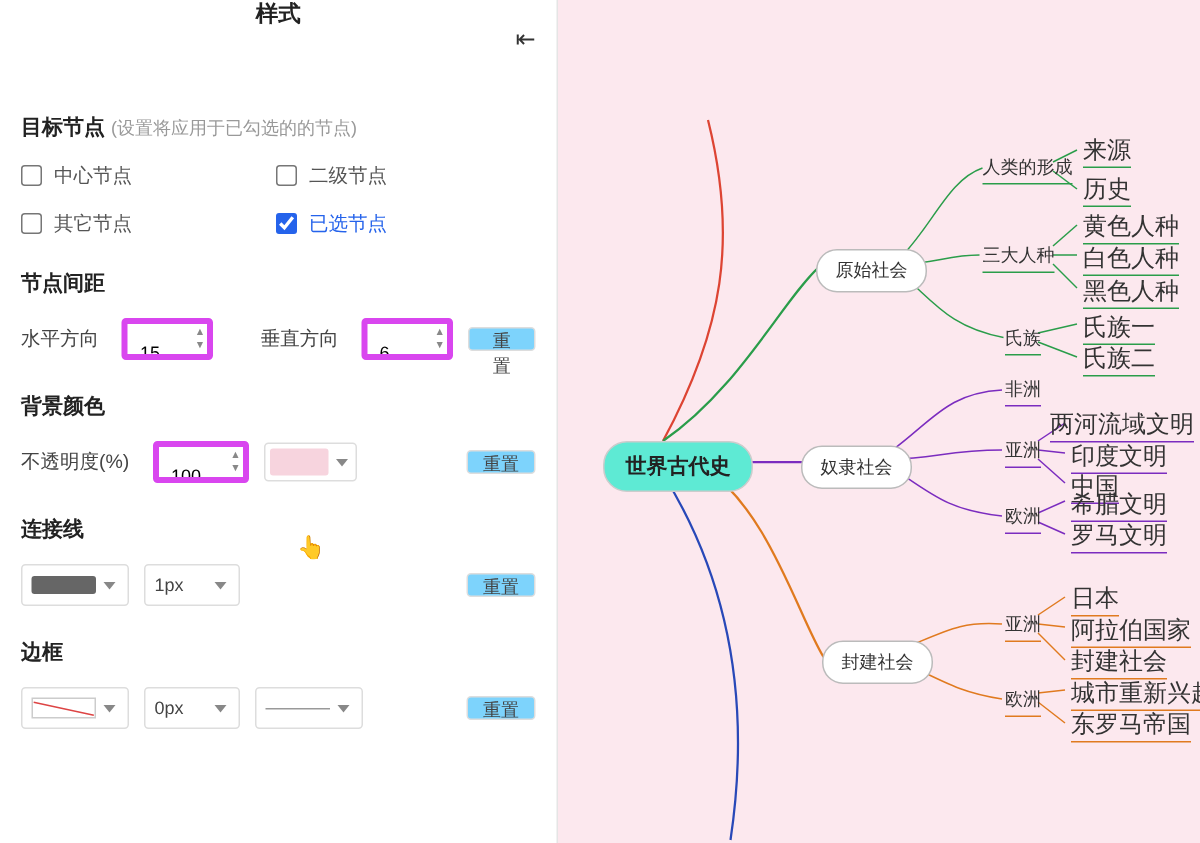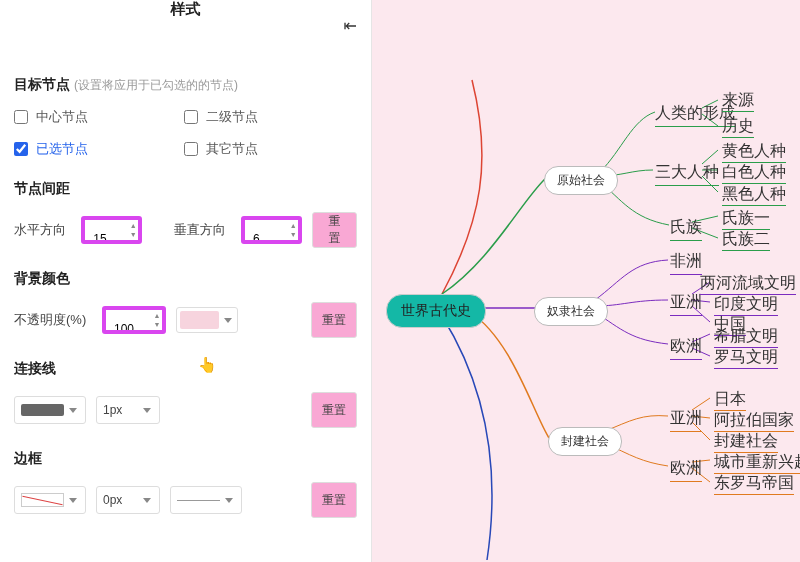--- a/index.html
+++ b/index.html
@@ -14,40 +14,40 @@
 .checkbox-grid{display:grid;grid-template-columns:170px 1fr;row-gap:14px}
 .cb{display:flex;align-items:center;gap:8px;font-size:13px;color:#555;cursor:pointer}
 .cb input{width:14px;height:14px;accent-color:#2563eb}
 .cb.checked{color:#2563eb}
 .row{display:flex;align-items:center;gap:10px;margin-bottom:10px}
 .lab{width:60px;font-size:13px;color:#444}
 .num-input{position:relative;width:64px;height:28px}
 .num-input input{width:100%;height:100%;border:4px solid #d946ef;border-radius:3px;padding:17px 18px 0 8px;font-size:12px}
 .spin{position:absolute;right:2px;top:2px;bottom:2px;width:14px;display:flex;flex-direction:column;justify-content:center}
 .spin span{font-size:7px;color:#888;line-height:9px;text-align:center;cursor:pointer}
-.btn-reset{height:36px;padding:0 10px;background:#f9a8d4;border:1px solid #ddd;border-radius:3px;font-size:12px;color:#444;cursor:pointer}
+.btn-reset{height:16px;padding:0 10px;background:#7dd3fc;border:1px solid #ddd;border-radius:3px;font-size:12px;color:#444;cursor:pointer}
 .color-swatch{width:62px;height:26px;border:1px solid #ddd;border-radius:3px;display:flex;align-items:center;padding:3px;cursor:pointer}
 .swatch-fill{flex:1;height:100%;border-radius:2px}
 .caret{width:0;height:0;border-left:4px solid transparent;border-right:4px solid transparent;border-top:5px solid #888;margin-left:5px;margin-right:2px}
 .cursor{position:absolute;left:198px;top:356px;font-size:15px;pointer-events:none}
 .sel{height:28px;border:1px solid #ddd;border-radius:3px;display:flex;align-items:center;padding:0 6px;cursor:pointer;background:#fff}
 .line-sample{width:44px;height:12px;border-radius:2px;background:#666}
 .sel-64{width:72px}
 .sel-56{width:64px;font-size:12px;color:#444;justify-content:space-between}
 .color-none{width:44px;height:14px;border:1px solid #ccc;position:relative}
 .color-none::after{content:"";position:absolute;left:0;right:0;top:50%;border-top:1px solid #d44;transform:rotate(12deg)}
 .dash{width:44px;border-top:1px solid #999}
 
 .canvas{flex:1;background:#fce8ee;position:relative;overflow:hidden}
 svg{position:absolute;left:0;top:0;width:100%;height:100%}
 .node{position:absolute;display:flex;align-items:center;justify-content:center;font-size:12px;white-space:nowrap}
-.root{left:14px;top:294px;padding:7px 14px;background:#14b8a6;border:1px solid #ccc;border-radius:16px;font-size:14px;font-weight:400;color:#222}
+.root{left:30px;top:294px;padding:7px 14px;background:#5eead4;border:1px solid #ccc;border-radius:16px;font-size:14px;font-weight:700;color:#222}
 .nb{padding:5px 12px;background:#fff;border:1px solid #bbb;border-radius:14px}
 .leaf{font-size:16px;color:#333;border-bottom:1px solid}
-.ul{border-bottom:1px solid;font-size:16px;padding-bottom:2px}
+.ul{border-bottom:1px solid;font-size:12px;padding-bottom:2px}
 </style>
 </head>
 <body>
 
 <div class="panel">
   <div class="panel-header">
     <span class="panel-title">样式</span>
     <span class="collapse-btn">⇤</span>
   </div>
 
@@ -57,27 +57,27 @@
     </div>
     <div class="checkbox-grid">
       <label class="cb">
           <input type="checkbox" style="">
           <span>中心节点</span>
         </label>
       <label class="cb">
           <input type="checkbox" style="">
           <span>二级节点</span>
         </label>
+      <label class="cb">
+          <input type="checkbox" style="">
+          <span>其它节点</span>
+        </label>
       <label class="cb checked">
           <input type="checkbox" checked="" style="">
           <span>已选节点</span>
-        </label>
-      <label class="cb">
-          <input type="checkbox" style="">
-          <span>其它节点</span>
         </label>
     </div>
   </div>
 
   <div class="section">
     <div class="section-title">节点间距</div>
     <div class="row">
       <span class="lab">水平方向</span>
       <div class="num-input">
         <input value="15" style="">

